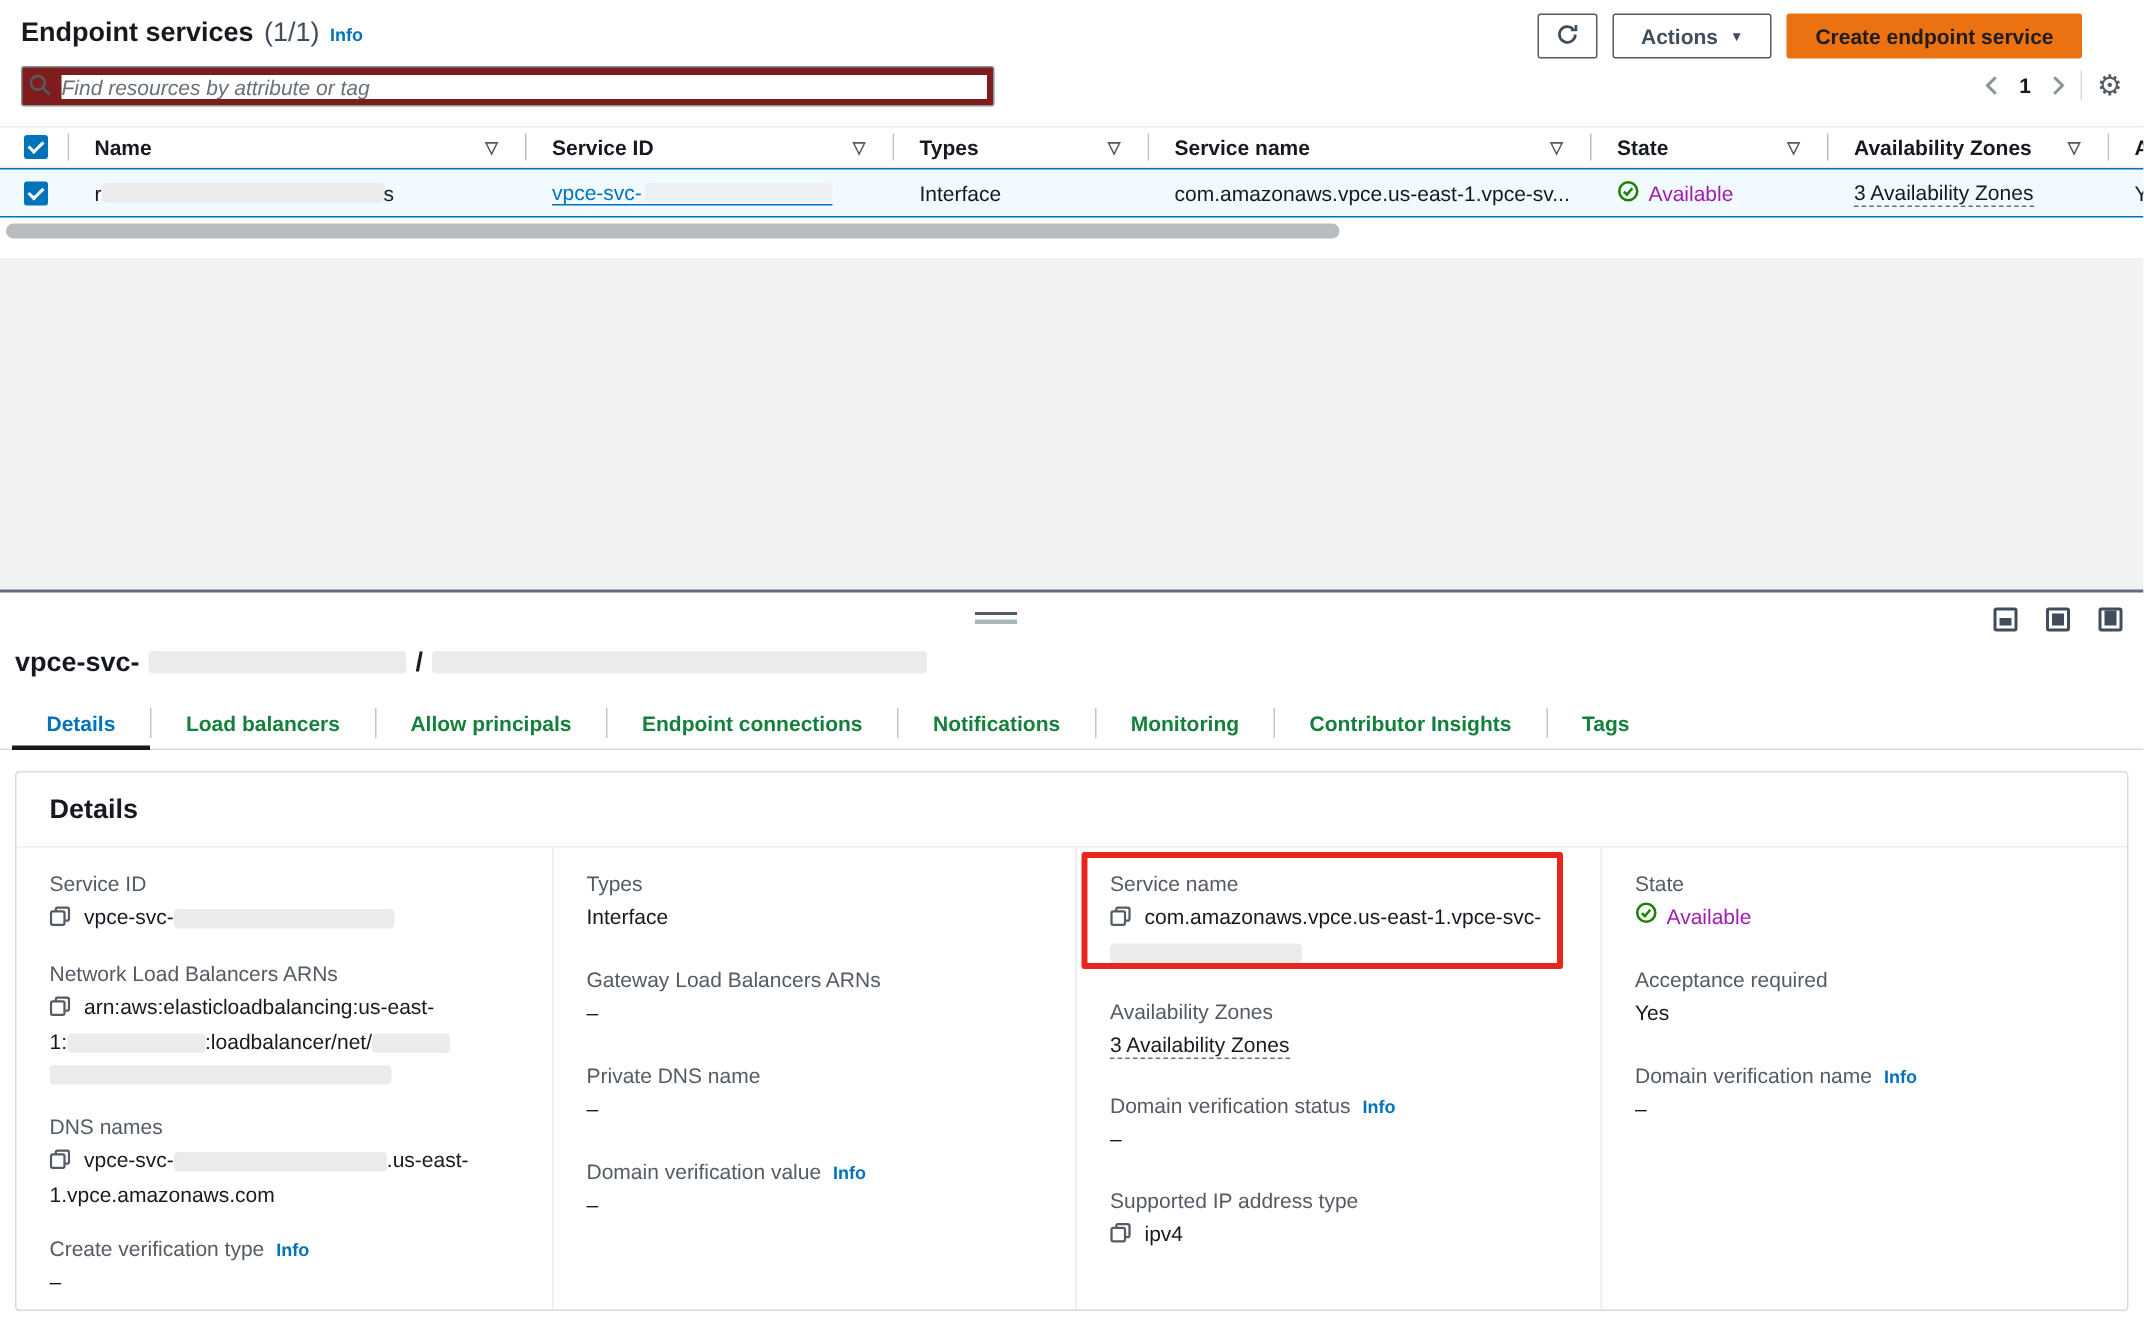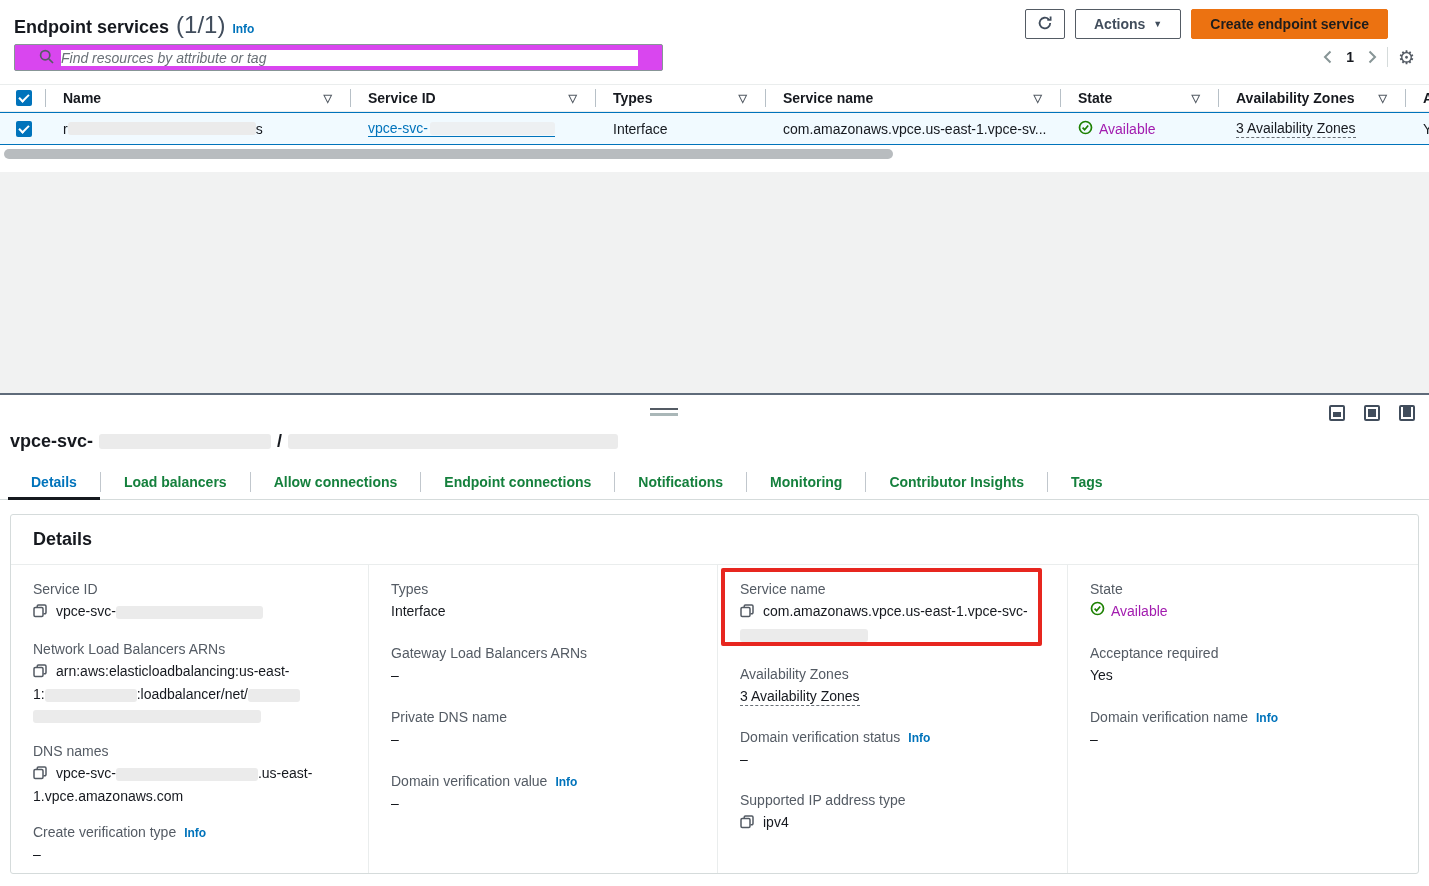--- a/index.html
+++ b/index.html
@@ -4,38 +4,38 @@
 <style>
   * { margin:0; padding:0; box-sizing:border-box; }
   html,body { width:1429px; height:886px; overflow:hidden; background:#fff;
               font-family:"Liberation Sans", sans-serif; font-size:14px; color:#16191f; }
   .page { position:relative; width:1429px; height:886px; }
 
   
   .top-section { position:absolute; left:0; top:0; width:1429px; height:172px; background:#fff; }
   .hdr { position:absolute; left:14px; top:11px; display:flex; align-items:baseline; gap:7px; }
   .hdr-title { font-size:18px; font-weight:700; }
-  .hdr-count { font-size:24px; font-weight:400; color:#414d5c; }
+  .hdr-count { font-size:18px; font-weight:400; color:#414d5c; }
   .info-link { font-size:12px; font-weight:700; color:#0073bb; cursor:pointer; }
   .toolbar { position:absolute; right:41px; top:9px; display:flex; gap:10px; }
   .btn { height:30px; border:1px solid #545b64; border-radius:2px; background:#fff;
          font-weight:700; color:#414d5c; display:flex; align-items:center; justify-content:center;
          padding:0 18px; cursor:pointer; font-size:14px; }
   .btn-icon { width:40px; padding:0; }
   .btn-primary { background:#ec7211; border-color:#ec7211; color:#1d1d1d; }
   .caret { font-size:9px; margin-left:8px; color:#414d5c; }
   .pager { position:absolute; right:14px; top:46px; display:flex; align-items:center; gap:10px; height:22px; }
   .page-num { font-weight:700; padding:0 4px; }
   .pg-chev { display:flex; align-items:center; cursor:pointer; }
   .vsep { width:1px; height:20px; background:#d5dbdb; }
   .gear { font-size:19px; color:#545b64; cursor:pointer; line-height:1; }
 
   .searchbox { position:absolute; left:14px; top:44px; width:649px; height:27px;
-               border:1px solid #879596; border-radius:2px; background:#d946ef;
-               display:flex; align-items:center; padding:0 24px; gap:7px; }
+               border:1px solid #879596; border-radius:2px; background:#7f1d1d;
+               display:flex; align-items:center; padding:0 4px; gap:7px; }
   .searchbox input { border:none; outline:none; flex:1; font-style:italic; font-size:14px;
                      color:#16191f; font-family:"Liberation Sans", sans-serif; }
   .searchbox input::placeholder { color:#697077; font-style:italic; }
 
   
   .table-clip { position:absolute; left:0; top:84px; width:1429px; height:62px; overflow:hidden; }
   .trow { display:flex; width:1630px; align-items:center; }
   .thead { height:28px; border-top:1px solid #eaeded; border-bottom:1px solid #eaeded; font-weight:700; }
   .tbody { height:33px; background:#f1faff; border-top:1px solid #0073bb; border-bottom:1px solid #0073bb; }
   .cell { position:relative; display:flex; align-items:center; height:100%; padding:0 18px; overflow:hidden; white-space:nowrap; }
@@ -266,21 +266,21 @@
     <div class="tabs">
       <div class="tab active">
           <span>Details</span>
         </div>
       <div class="tab-sep"></div>
       <div class="tab">
           <span>Load balancers</span>
         </div>
       <div class="tab-sep"></div>
       <div class="tab">
-          <span>Allow connections</span>
+          <span>Allow principals</span>
         </div>
       <div class="tab-sep"></div>
       <div class="tab">
           <span>Endpoint connections</span>
         </div>
       <div class="tab-sep"></div>
       <div class="tab">
           <span>Notifications</span>
         </div>
       <div class="tab-sep"></div>

